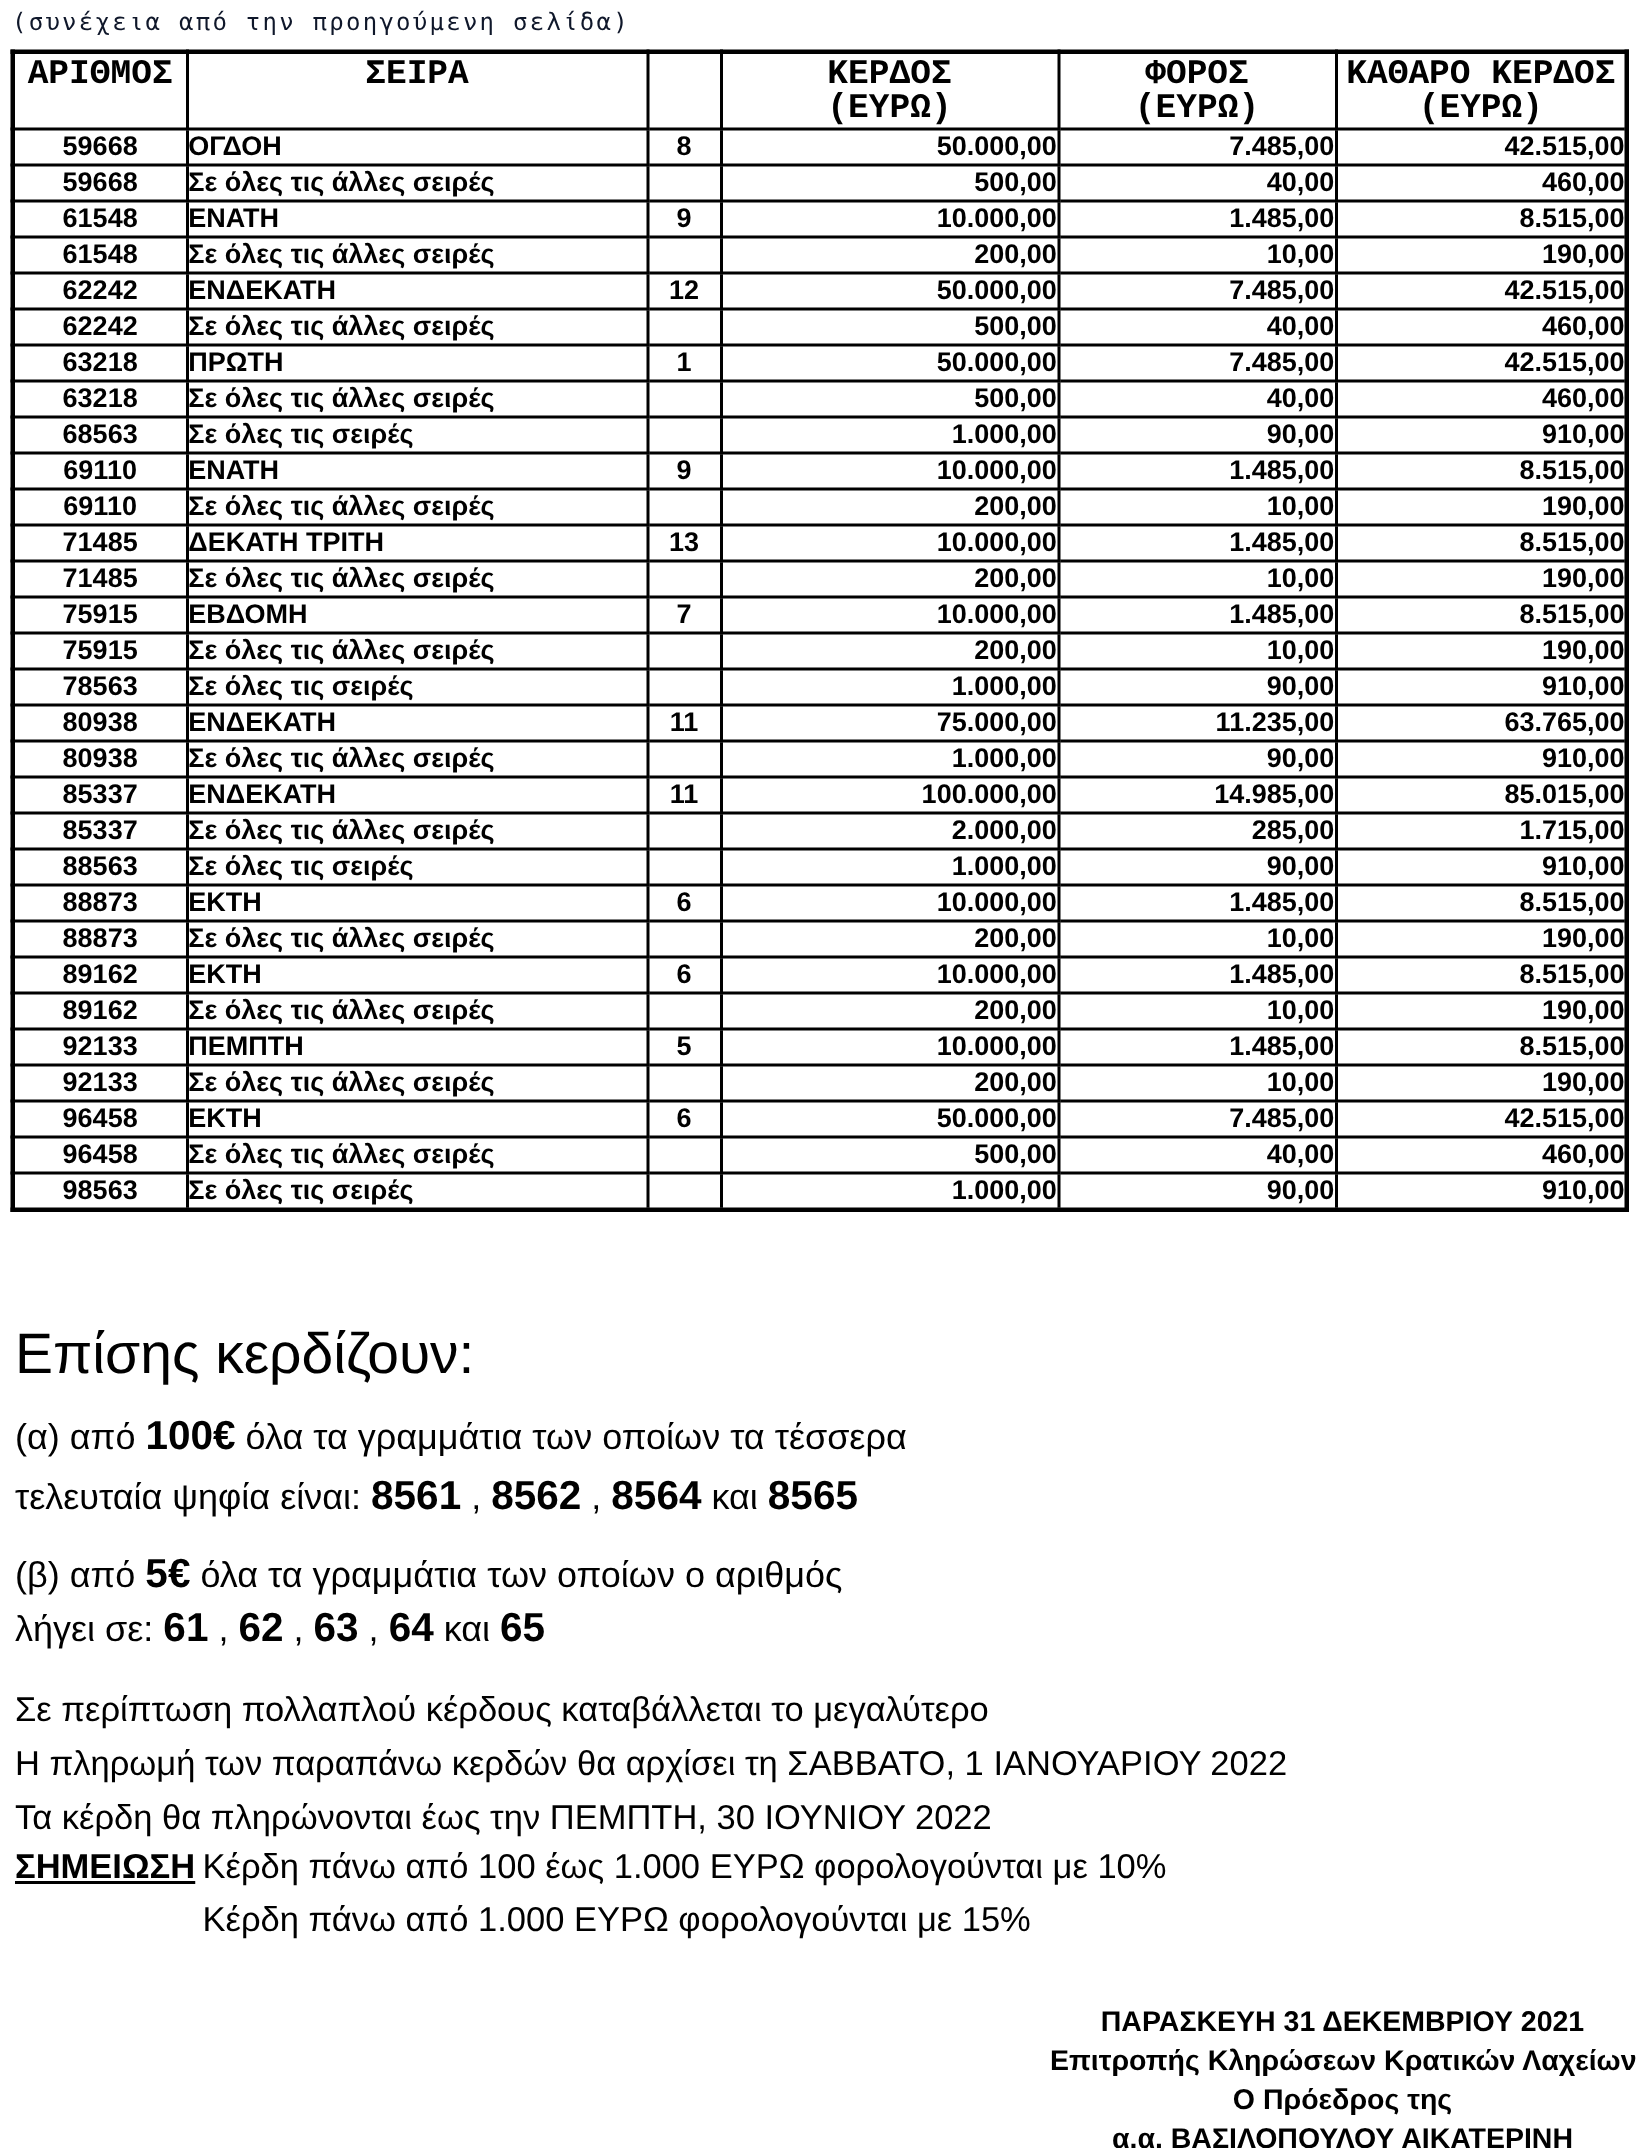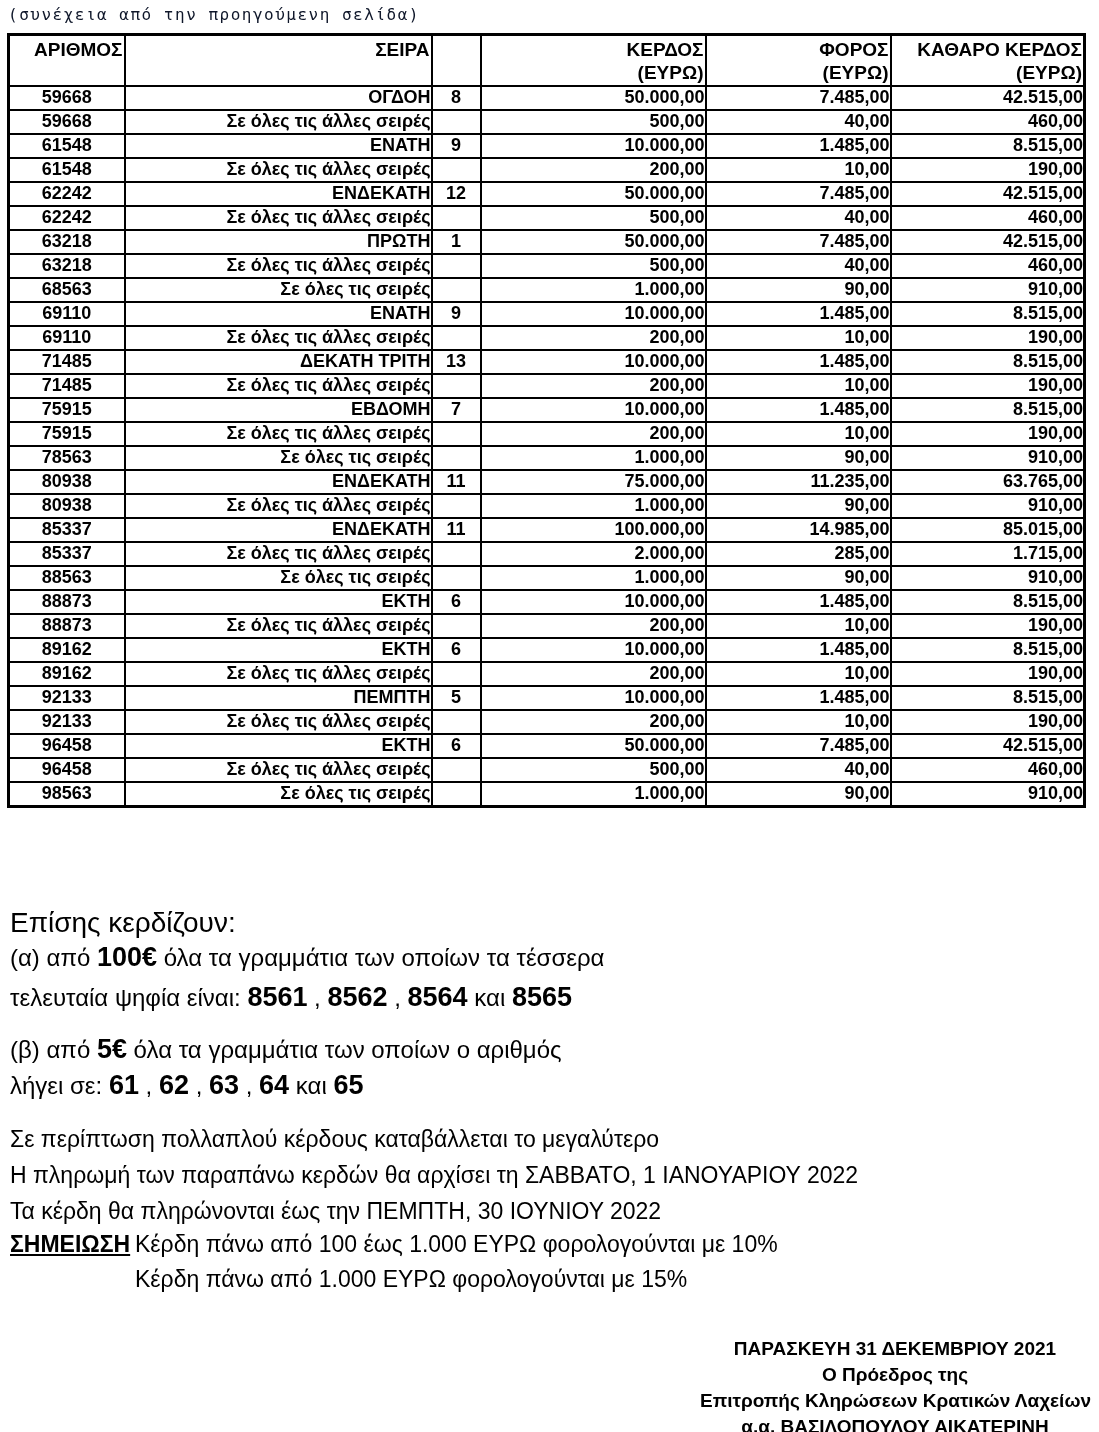--- a/index.html
+++ b/index.html
@@ -17,30 +17,30 @@
   }
   table.results {
     position:absolute; top:33px; left:7px;
     width:1076px; border-collapse:collapse; table-layout:fixed;
     border:3px solid #000;
   }
   table.results th, table.results td { border:2px solid #000; overflow:hidden; }
   table.results thead tr { height:50px; }
   table.results tbody tr { height:23px; }
   table.results th {
-    font-size:19px; font-weight:bold; vertical-align:top;
-    padding-top:2px; line-height:23px; text-align:right;
+    font-size:23px; font-weight:bold; vertical-align:top;
+    padding-top:2px; line-height:23px; text-align:center;font-family:Liberation Mono, monospace;
   }
   table.results td { font-size:18px; font-weight:bold; padding:0 0 1px 0; line-height:21px; }
   td.col-num { text-align:center; }
-  td.col-series { text-align:right; }
+  td.col-series { text-align:left; }
   td.col-sno { text-align:center; font-weight:normal; }
   td.col-money { text-align:right; padding-right:5px; }
   .sect { position:absolute; left:10px; white-space:nowrap; }
-  .heading { font-size:28px;margin-top:25px; }
+  .heading { font-size:38px; }
   .winline { font-size:24px; }
   .winline .b { font-weight:bold; font-size:27px; }
   .para { font-size:23px; }
   .note-label {
     position:absolute; left:10px;
     font-size:23px; font-weight:bold; text-decoration:underline;
     white-space:nowrap;
   }
   .note-text { position:absolute; left:135px; font-size:23px; white-space:nowrap; }
   .footer-block {
@@ -336,16 +336,16 @@
 <div class="sect para" style="top:1126px">Σε περίπτωση πολλαπλού κέρδους καταβάλλεται το μεγαλύτερο</div>
 <div class="sect para" style="top:1162px">Η πληρωμή των παραπάνω κερδών θα αρχίσει τη ΣΑΒΒΑΤΟ, 1 ΙΑΝΟΥΑΡΙΟΥ 2022</div>
 <div class="sect para" style="top:1198px">Τα κέρδη θα πληρώνονται έως την ΠΕΜΠΤΗ, 30 ΙΟΥΝΙΟΥ 2022</div>
 
 <div class="note-label" style="top:1231px">ΣΗΜΕΙΩΣΗ</div>
 <div class="note-text" style="top:1231px">Κέρδη πάνω από 100 έως 1.000 ΕΥΡΩ φορολογούνται με 10%</div>
 <div class="note-text" style="top:1266px">Κέρδη πάνω από 1.000 ΕΥΡΩ φορολογούνται με 15%</div>
 
 <div class="footer-block">
   <div>ΠΑΡΑΣΚΕΥΗ 31 ΔΕΚΕΜΒΡΙΟΥ 2021</div>
+  <div>Επιτροπής Κληρώσεων Κρατικών Λαχείων</div>
   <div>Ο Πρόεδρος της</div>
-  <div>Επιτροπής Κληρώσεων Κρατικών Λαχείων</div>
   <div>α.α. ΒΑΣΙΛΟΠΟΥΛΟΥ ΑΙΚΑΤΕΡΙΝΗ</div>
 </div>
 
 </body></html>

